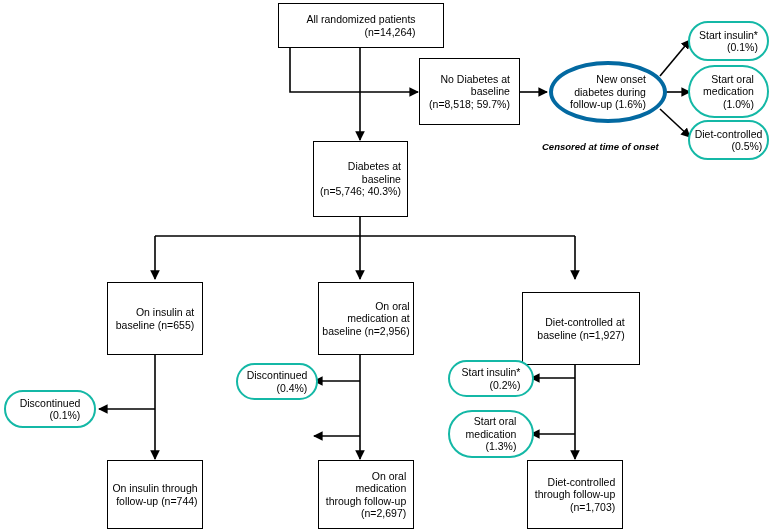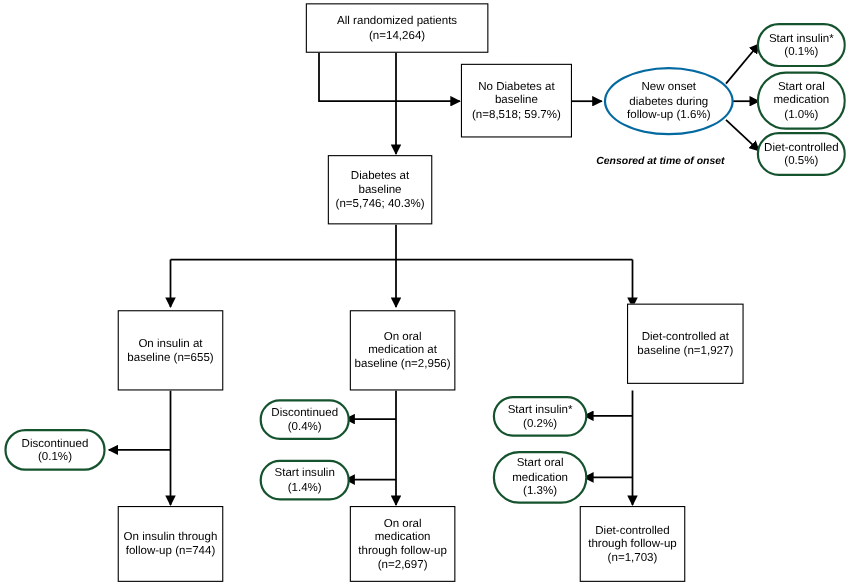--- a/index.html
+++ b/index.html
@@ -24,37 +24,37 @@
     width: 769px;
     height: 532px;
     pointer-events: none;
   }
   .node {
     position: absolute;
     box-sizing: border-box;
     display: flex;
     align-items: center;
     justify-content: center;
-    text-align: center;
+    text-align: right;
     background: #ffffff;
     color: #000000;
     line-height: 1.18;
     white-space: pre-line;
   }
   .box {
     border: 1.6px solid #000000;
     font-size: 10.5px;
   }
   .oval {
-    border: 2px solid #14532d;
+    border: 2px solid #14b8a6;
     border-radius: 999px;
     font-size: 10.5px;
   }
   .ellipse {
-    border: 2px solid #0369a1;
+    border: 4px solid #0369a1;
     border-radius: 50%;
     font-size: 10.5px;
   }
   .note {
     position: absolute;
     font-size: 9.5px;
     font-weight: bold;
     color: #000000;
     white-space: nowrap;
   }
@@ -117,42 +117,40 @@
 
   <div class="node oval" style="left:688px; top:65px; width:81px; height:53px;">Start oral
 medication
 (1.0%)</div>
 
   <div class="node oval" style="left:688px; top:120px; width:81px; height:40px;">Diet-controlled
 (0.5%)</div>
 
   <div class="note" style="left:542px; top:141px;font-style:italic;">Censored at time of onset</div>
 
-  <div class="node box" style="left:298px; top:141px; width:95px; height:63px;">Diabetes at
+  <div class="node box" style="left:313px; top:141px; width:95px; height:76px;">Diabetes at
 baseline
 (n=5,746; 40.3%)</div>
 
   <div class="node box" style="left:107px; top:282px; width:96px; height:73px;">On insulin at
 baseline (n=655)</div>
 
   <div class="node box" style="left:318px; top:282px; width:96px; height:73px;">On oral
 medication at
 baseline (n=2,956)</div>
 
-  <div class="node box" style="left:522px; top:276px; width:106px; height:73px;margin-left:48px;">Diet-controlled at
+  <div class="node box" style="left:522px; top:292px; width:118px; height:73px;">Diet-controlled at
 baseline (n=1,927)</div>
 
   <div class="node oval" style="left:4px; top:390px; width:92px; height:38px;">Discontinued
 (0.1%)</div>
 
   <div class="node oval" style="left:236px; top:363px; width:82px; height:37px;">Discontinued
 (0.4%)</div>
 
-  <div class="node oval" style="left:236px; top:418px; width:82px; height:37px;">Start insulin
-(1.4%)</div>
 
   <div class="node oval" style="left:448px; top:360px; width:86px; height:37px;">Start insulin*
 (0.2%)</div>
 
   <div class="node oval" style="left:448px; top:410px; width:86px; height:48px;">Start oral
 medication
 (1.3%)</div>
 
   <div class="node box" style="left:107px; top:460px; width:96px; height:69px;">On insulin through
 follow-up (n=744)</div>

